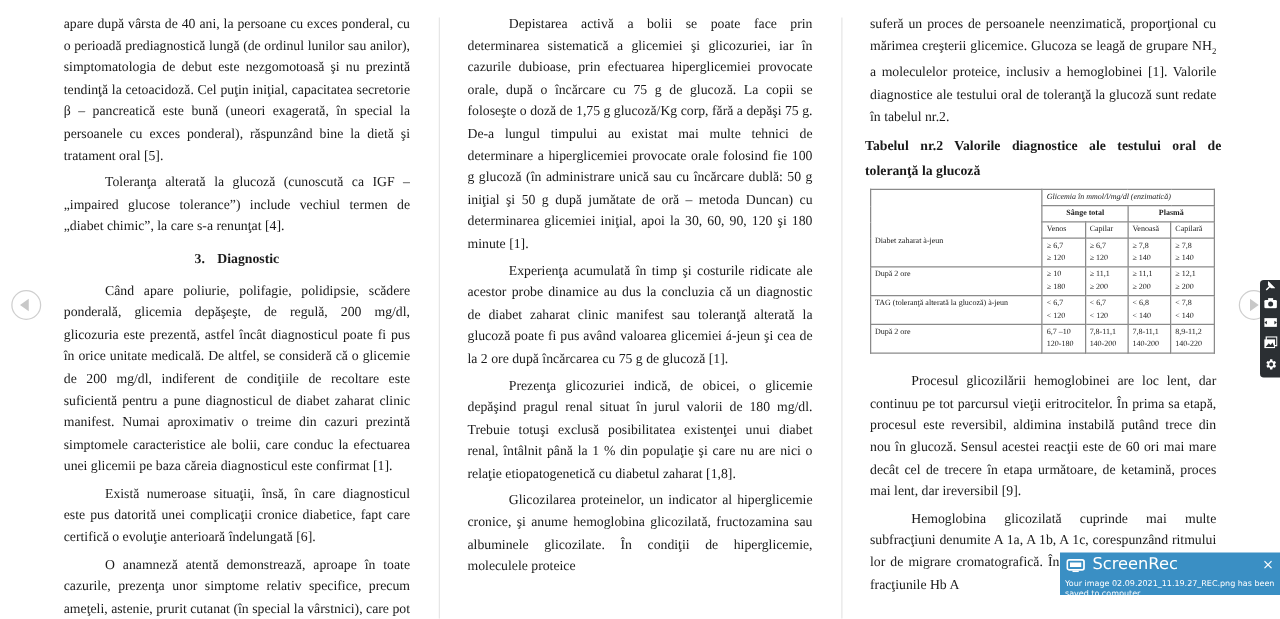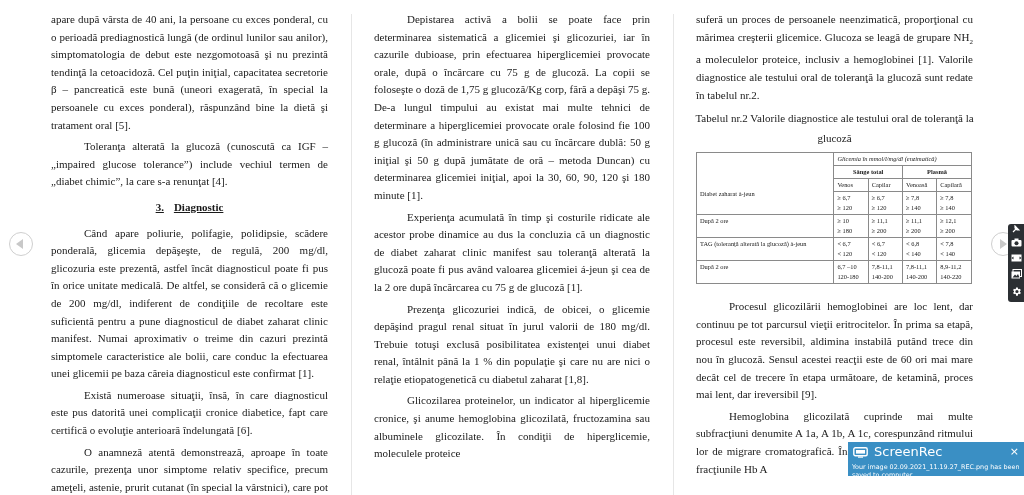--- a/index.html
+++ b/index.html
@@ -13,25 +13,25 @@
     position:absolute; top:0; height:495px; overflow:hidden;
     font-size:11px; line-height:17.6px; text-align:justify;
   }
   .col p { margin:4px; }
   .col p.indent { text-indent:33px; }
   #col1 { left:47px; width:285px; top:7px; }
   #col2 { left:370px; width:284px; top:7px; }
   #col3 { left:692px; width:285px; top:7px; }
   .divider { position:absolute; top:14px; width:1px; height:481px; background:#e6e6e6; }
   .heading {
-    text-align:center; font-weight:bold; margin:8px 0 8px 0 !important;text-decoration:underline;
+    text-align:center; font-weight:bold; margin:8px 0 8px 0 !important;
   }
   .heading .num { margin-right:10px; }
   .table-title {
-    text-align:center; font-weight:normal; font-size:11px; line-height:20px; margin:4px 0 4px 0 !important;
+    font-weight:bold; font-size:11px; line-height:20px; margin:4px 0 4px 0 !important;
   }
   table.tbl {
     border-collapse:collapse; width:276px; font-size:6.4px; line-height:10px;
     margin-left:4px; margin-bottom:14px;
   }
   table.tbl td {
     border:1px solid #8a8a8a; padding:1px 3px; vertical-align:top; text-align:left; white-space:nowrap;
   }
   table.tbl td.italic { font-style:italic; }
   table.tbl td.bold-center { font-weight:bold; text-align:center; }

